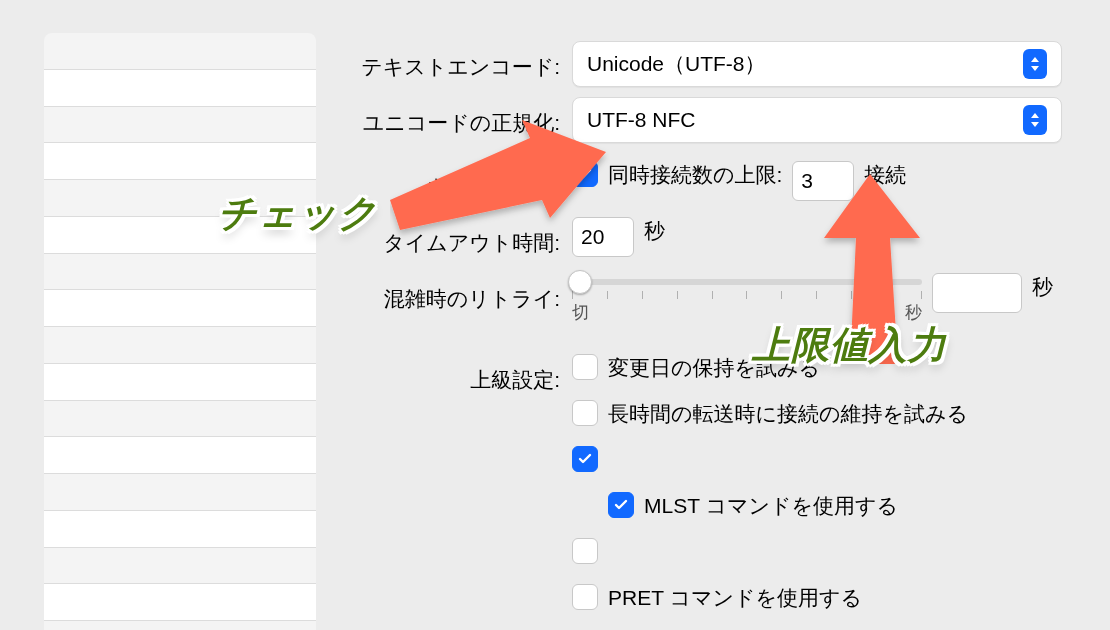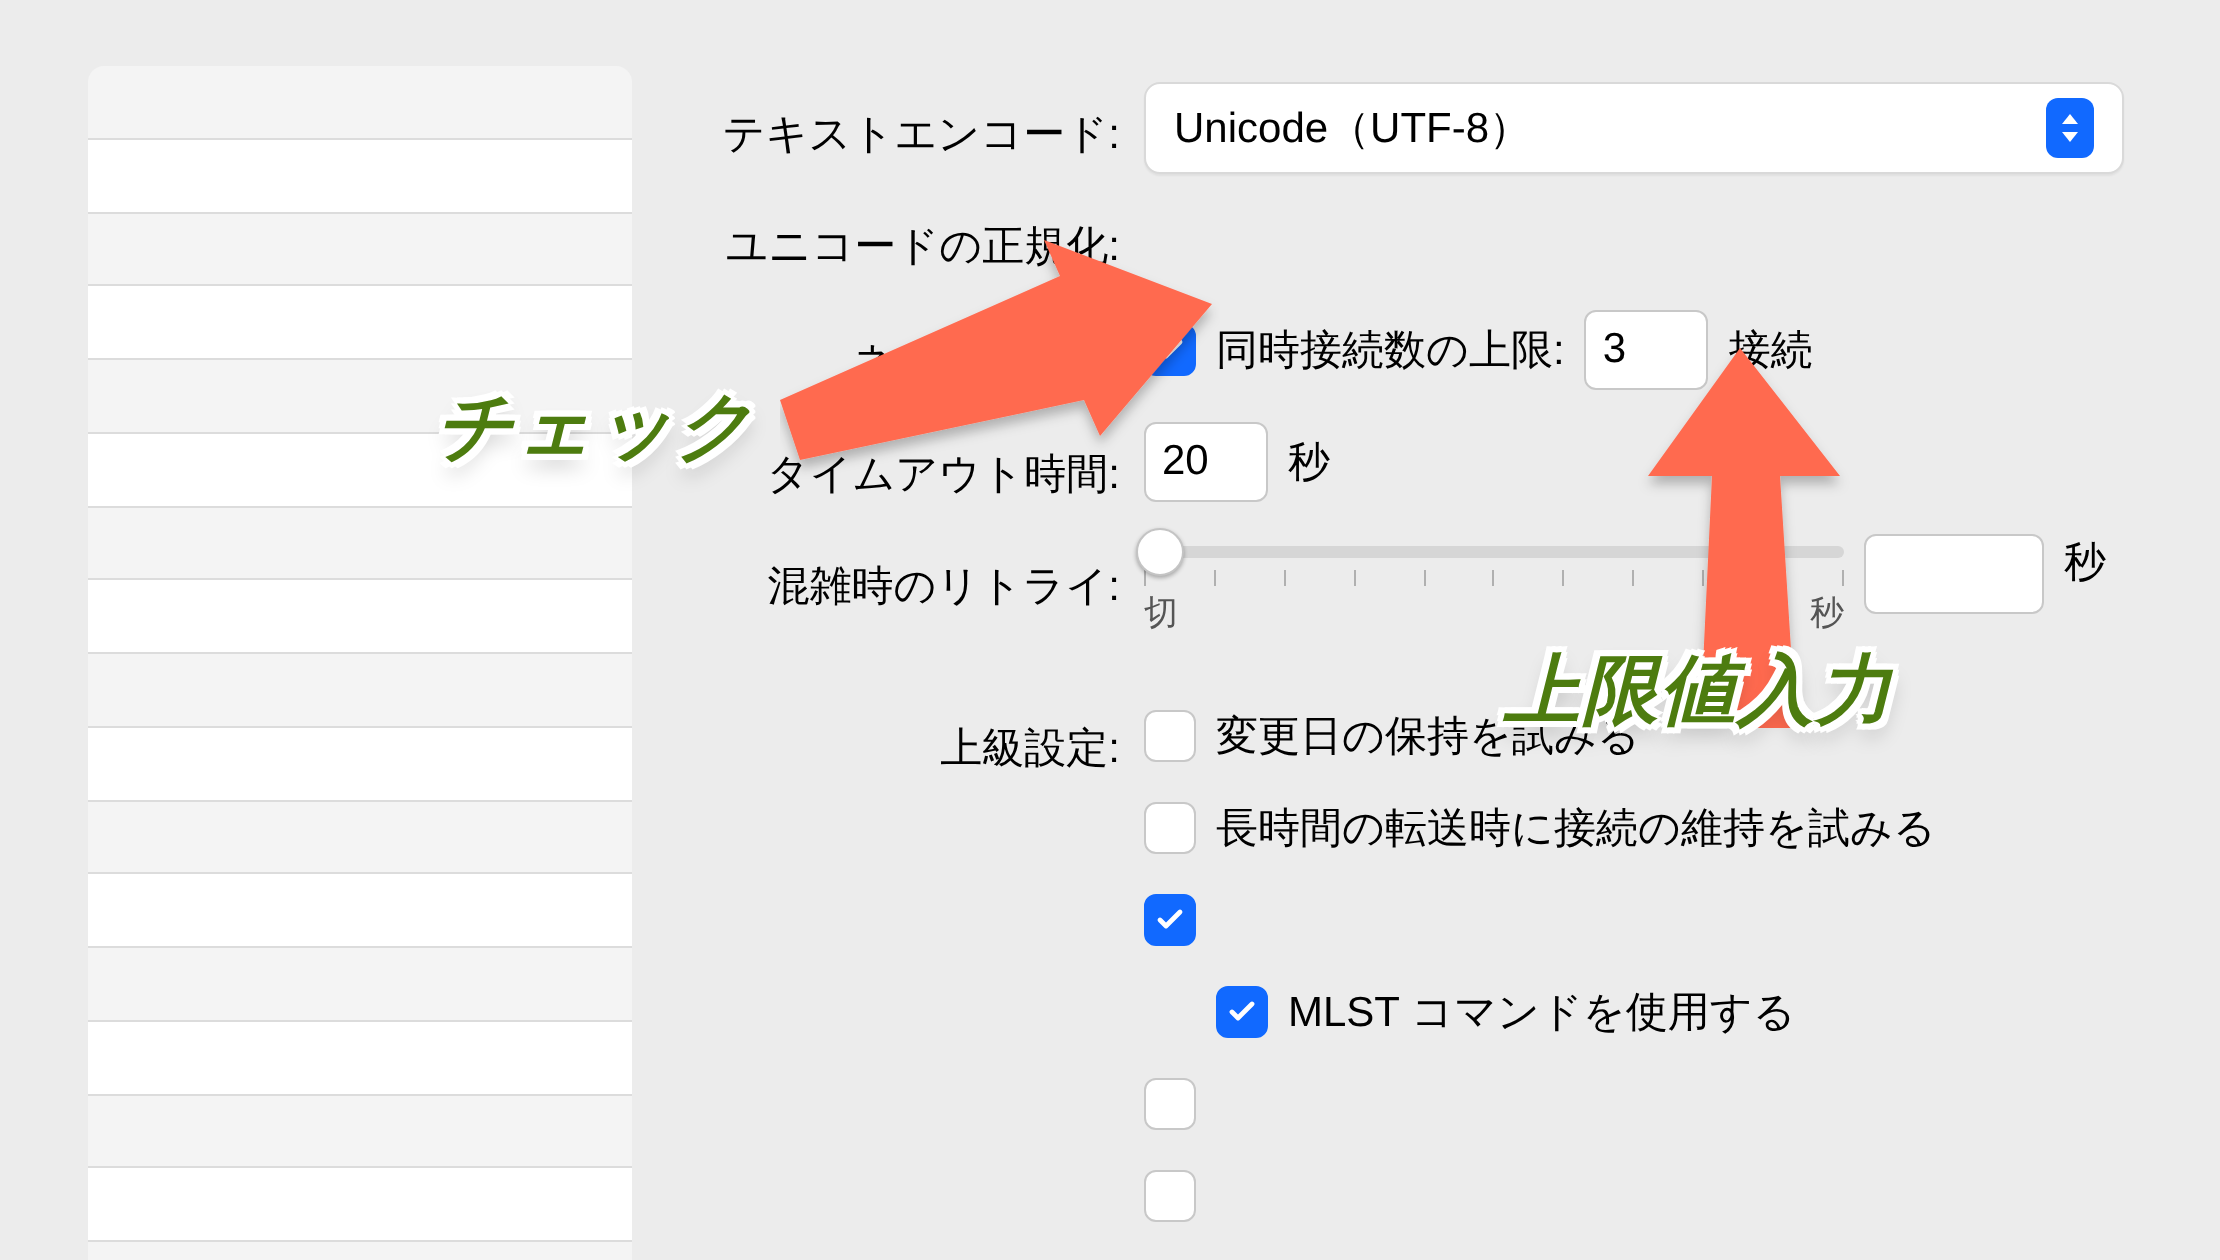--- a/index.html
+++ b/index.html
@@ -41,21 +41,21 @@
   }
   .label-col {
     width: 240px; flex: 0 0 240px;
     text-align: right;
     padding-right: 12px;
     padding-top: 12px;
     white-space: nowrap;
   }
   .ctrl-col { flex: 1; display: flex; flex-direction: column; }
   .opt-line {
-    display: flex; align-items: center;
+    display: flex; 
     min-height: 40px;
     gap: 10px;
     margin-bottom: 6px;
   }
   .inline-label { white-space: nowrap; }
   
   .select {
     position: relative;
     display: flex; align-items: center; justify-content: space-between;
     height: 46px;
@@ -186,20 +186,29 @@
           <span class="arrows">
             <span class="chev up"></span>
               <span class="chev dn"></span>
           </span>
         </div>
       </div>
     </div>
 
     <div class="form-row">
       <div class="label-col">ユニコードの正規化:</div>
+      <div class="ctrl-col">
+        <div class="select" style="width:490px">
+          <span>UTF-8 NFC</span>
+          <span class="arrows">
+            <span class="chev up"></span>
+              <span class="chev dn"></span>
+          </span>
+        </div>
+      </div>
     </div>
 
     <div class="form-row" style="margin-top:18px">
       <div class="label-col">ネットワーク:</div>
       <div class="ctrl-col">
         <div class="opt-line">
           <span class="checkbox checked">
             <svg viewBox="0 0 16 16">
                 <path d="M3 8l3 3 7-7" stroke="#fff" stroke-width="2.4" fill="none" stroke-linecap="round" stroke-linejoin="round"></path>
               </svg>
@@ -277,20 +286,21 @@
                 <path d="M3 8l3 3 7-7" stroke="#fff" stroke-width="2.4" fill="none" stroke-linecap="round" stroke-linejoin="round"></path>
               </svg>
           </span>
           <span class="inline-label">MLST コマンドを使用する</span>
         </div>
         <div class="opt-line">
           <span class="checkbox"></span>
         </div>
         <div class="opt-line">
           <span class="checkbox"></span>
+          <span class="inline-label">PRET コマンドを使用する</span>
         </div>
       </div>
     </div>
 
   </div>
 </div>
 
 <svg class="arrow" style="left:390px; top:110px;" width="220" height="130" viewBox="0 0 220 130">
   <defs>
     <filter id="sh1" x="-20%" y="-20%" width="140%" height="140%">

